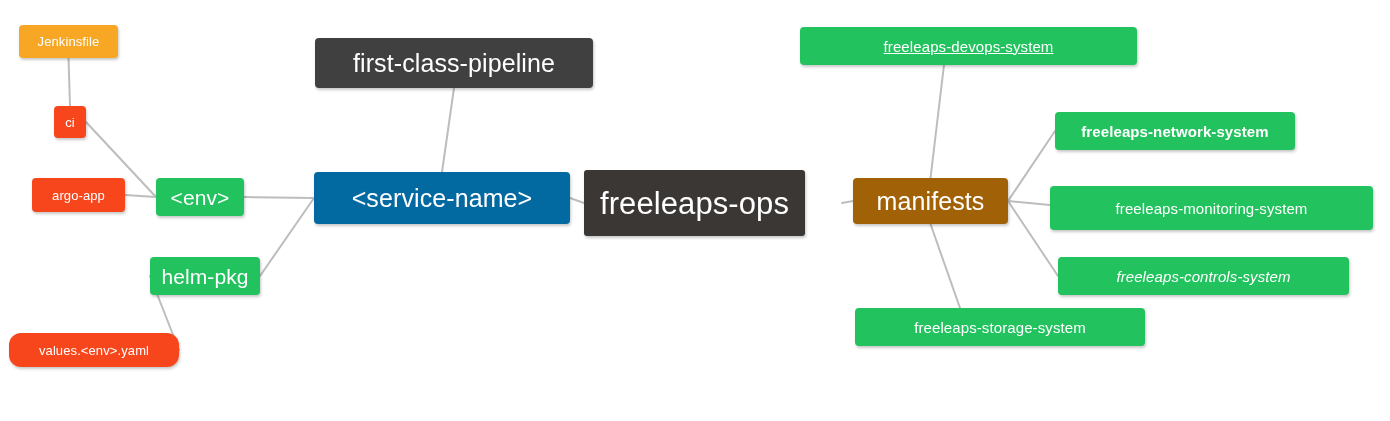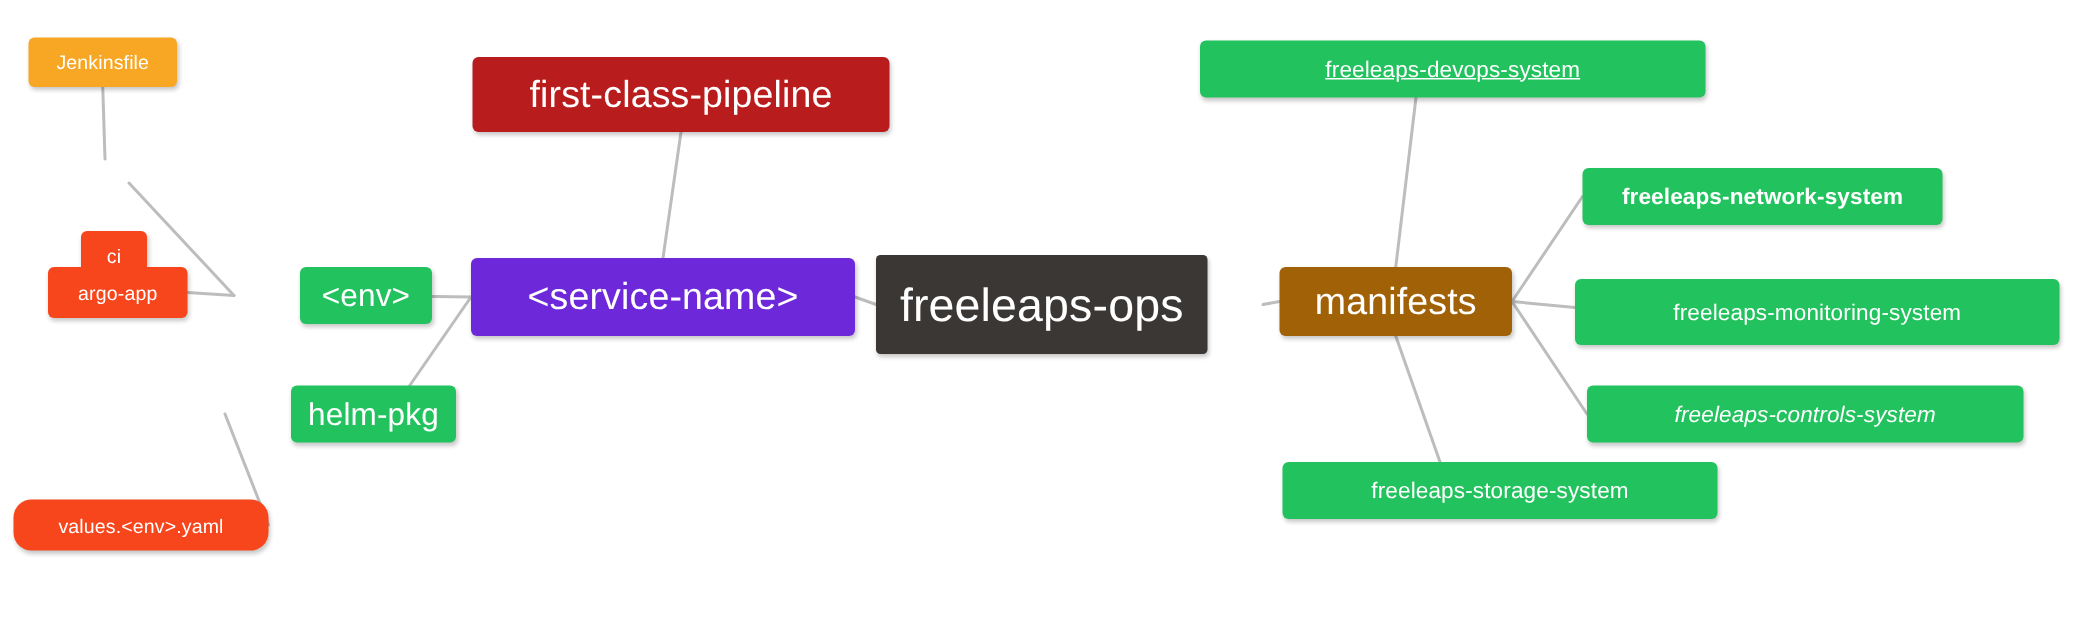--- a/index.html
+++ b/index.html
@@ -46,21 +46,20 @@
     font-size: 31px;
     border-radius: 3px;
   }
   .lvl-1 {
     font-size: 25px;
     border-radius: 4px;
   }
   .lvl-2 {
     font-size: 21px;
     border-radius: 4px;
-    margin-left: 44px;
   }
   .lvl-3 {
     font-size: 15px;
     border-radius: 4px;
   }
   .lvl-4 {
     font-size: 13px;
     border-radius: 4px;
   }
 </style>
@@ -81,39 +80,39 @@
       <line x1="930.5" y1="178" x2="944" y2="65" stroke="#bdbdbd" stroke-width="2" stroke-linecap="round"></line>
       <line x1="1008" y1="201" x2="1055" y2="131" stroke="#bdbdbd" stroke-width="2" stroke-linecap="round"></line>
       <line x1="1008" y1="201" x2="1050" y2="205" stroke="#bdbdbd" stroke-width="2" stroke-linecap="round"></line>
       <line x1="1008" y1="201" x2="1058" y2="276" stroke="#bdbdbd" stroke-width="2" stroke-linecap="round"></line>
       <line x1="930.5" y1="224" x2="960" y2="308" stroke="#bdbdbd" stroke-width="2" stroke-linecap="round"></line>
     </svg>
   <div id="node-layer">
       <div class="mm-node lvl-root" style="left: 584px; top: 170px; width: 221px; height: 66px; background: rgb(59, 55, 53);">
         <span>freeleaps-ops</span>
       </div>
-      <div class="mm-node lvl-1" style="left: 314px; top: 172px; width: 256px; height: 52px; background: #6d28d9;">
+      <div class="mm-node lvl-1" style="left: 314px; top: 172px; width: 256px; height: 52px; background: #0369a1;">
         <span>&lt;service-name&gt;</span>
       </div>
       <div class="mm-node lvl-1" style="left: 853px; top: 178px; width: 155px; height: 46px; background: #a16207;">
         <span>manifests</span>
       </div>
-      <div class="mm-node lvl-1" style="left: 315px; top: 38px; width: 278px; height: 50px; background: #b91c1c;">
+      <div class="mm-node lvl-1" style="left: 315px; top: 38px; width: 278px; height: 50px; background: #404040;">
         <span>first-class-pipeline</span>
       </div>
       <div class="mm-node lvl-2" style="left: 156px; top: 178px; width: 88px; height: 38px; background: rgb(34, 195, 94);">
         <span>&lt;env&gt;</span>
       </div>
       <div class="mm-node lvl-2" style="left: 150px; top: 257px; width: 110px; height: 38px; background: rgb(34, 195, 94);">
         <span>helm-pkg</span>
       </div>
       <div class="mm-node lvl-4" style="left: 19px; top: 25px; width: 99px; height: 33px; background: rgb(247, 167, 35);">
         <span>Jenkinsfile</span>
       </div>
-      <div class="mm-node lvl-4" style="left: 54px; top: 106px; width: 44px; height: 32px; background: rgb(248, 70, 28); margin-top: 48px;">
+      <div class="mm-node lvl-4" style="left: 54px; top: 106px; width: 32px; height: 32px; background: rgb(248, 70, 28);">
         <span>ci</span>
       </div>
       <div class="mm-node lvl-4" style="left: 32px; top: 178px; width: 93px; height: 34px; background: rgb(248, 70, 28);">
         <span>argo-app</span>
       </div>
       <div class="mm-node lvl-4" style="left: 9px; top: 333px; width: 170px; height: 34px; background: rgb(248, 70, 28); border-radius: 12px;">
         <span>values.&lt;env&gt;.yaml</span>
       </div>
       <div class="mm-node lvl-3" style="left: 800px; top: 27px; width: 337px; height: 38px; background: rgb(34, 195, 94); text-decoration: underline;">
         <span>freeleaps-devops-system</span>

